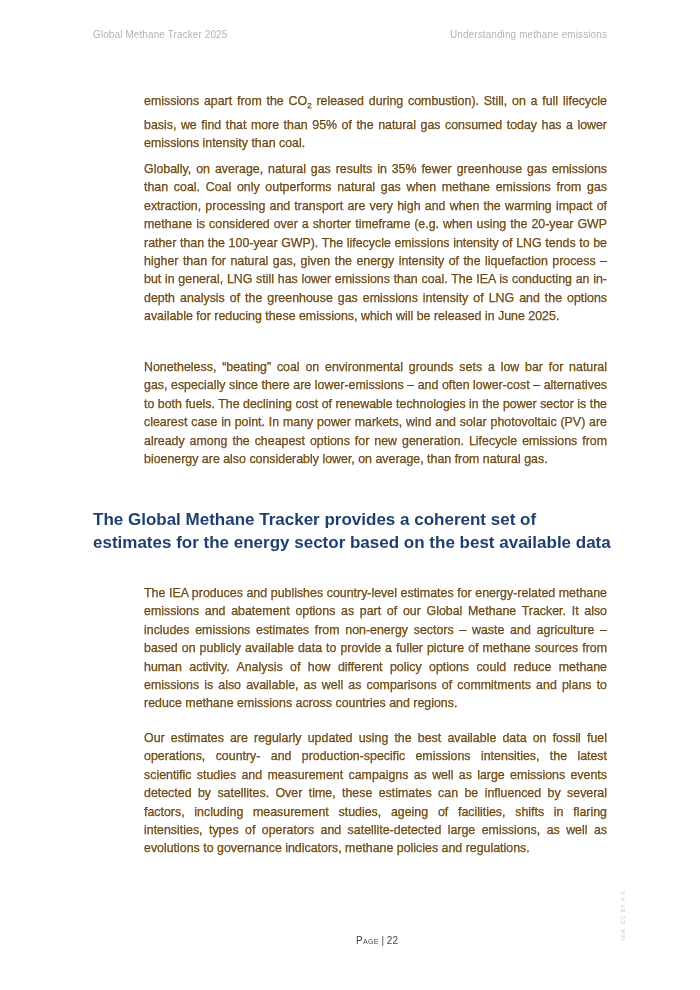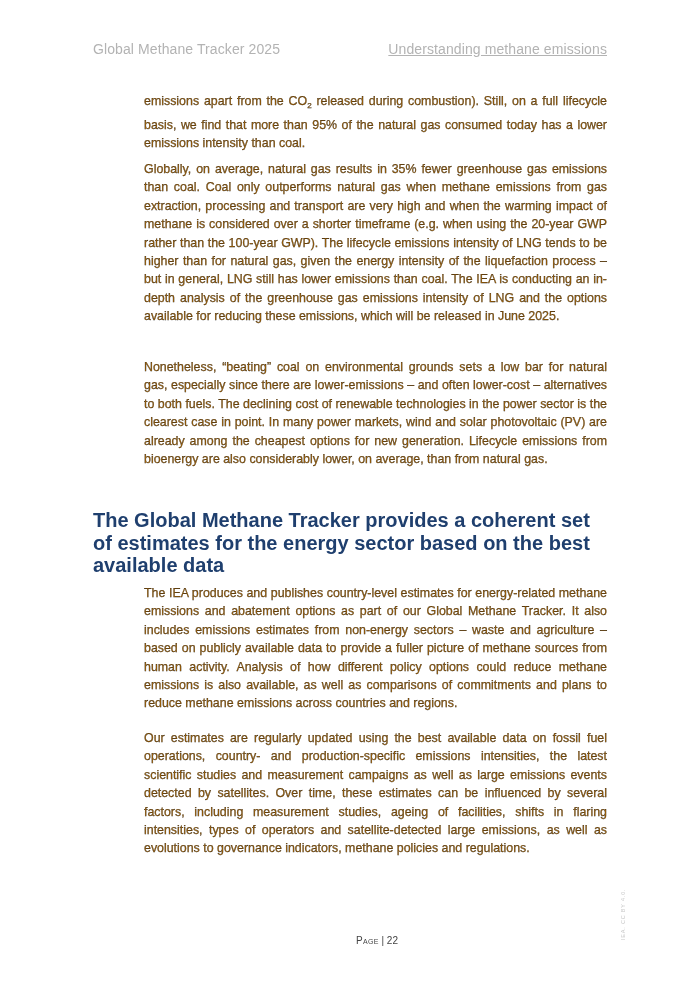--- a/index.html
+++ b/index.html
@@ -1,21 +1,21 @@
 <!DOCTYPE html>
 <html><head>
 <meta charset="utf-8">
 <style>
   html, body { margin: 0; padding: 0; background: #ffffff; }
   body { width: 700px; height: 990px; position: relative; overflow: hidden; font-family: "Liberation Sans", sans-serif; }
-  .running-header { position: absolute; top: 41px; font-size: 14px; color: #b3b3b3; letter-spacing: 0.1px; }
+  .running-header { position: absolute; top: 29px; font-size: 10px; color: #b3b3b3; letter-spacing: 0.1px; }
   .rh-left { left: 93px; }
-  .rh-right { right: 93px; text-decoration: underline; }
+  .rh-right { right: 93px; }
   .body-para { position: absolute; left: 144px; width: 463px; font-size: 12.4px; line-height: 18.4px; color: #a16207; text-align: justify; margin: 0; -webkit-text-stroke: 0.25px #1a1a1a; }
-  .section-heading { position: absolute; left: 93px; top: 509px; width: 520px; font-size: 20px; line-height: 22.5px; font-weight: bold; color: #1f3f6e; margin: 0; }
+  .section-heading { position: absolute; left: 93px; top: 509px; width: 520px; font-size: 17px; line-height: 22.5px; font-weight: bold; color: #1f3f6e; margin: 0; }
   .footer-page { position: absolute; top: 935px; left: 0; width: 700px; text-align: center; font-size: 10px; color: #444; margin-left: 27px; }
   .footer-page .sc { font-variant: small-caps; letter-spacing: 0.3px; }
   .license { position: absolute; left: 620px; top: 940px; transform-origin: left top; transform: rotate(-90deg); font-size: 5.5px; color: #c8c8c8; letter-spacing: 0.8px; white-space: nowrap; }
 </style>
 </head>
 <body>
 
 <div class="running-header rh-left">Global Methane Tracker 2025</div>
 <div class="running-header rh-right">Understanding methane emissions</div>
 

